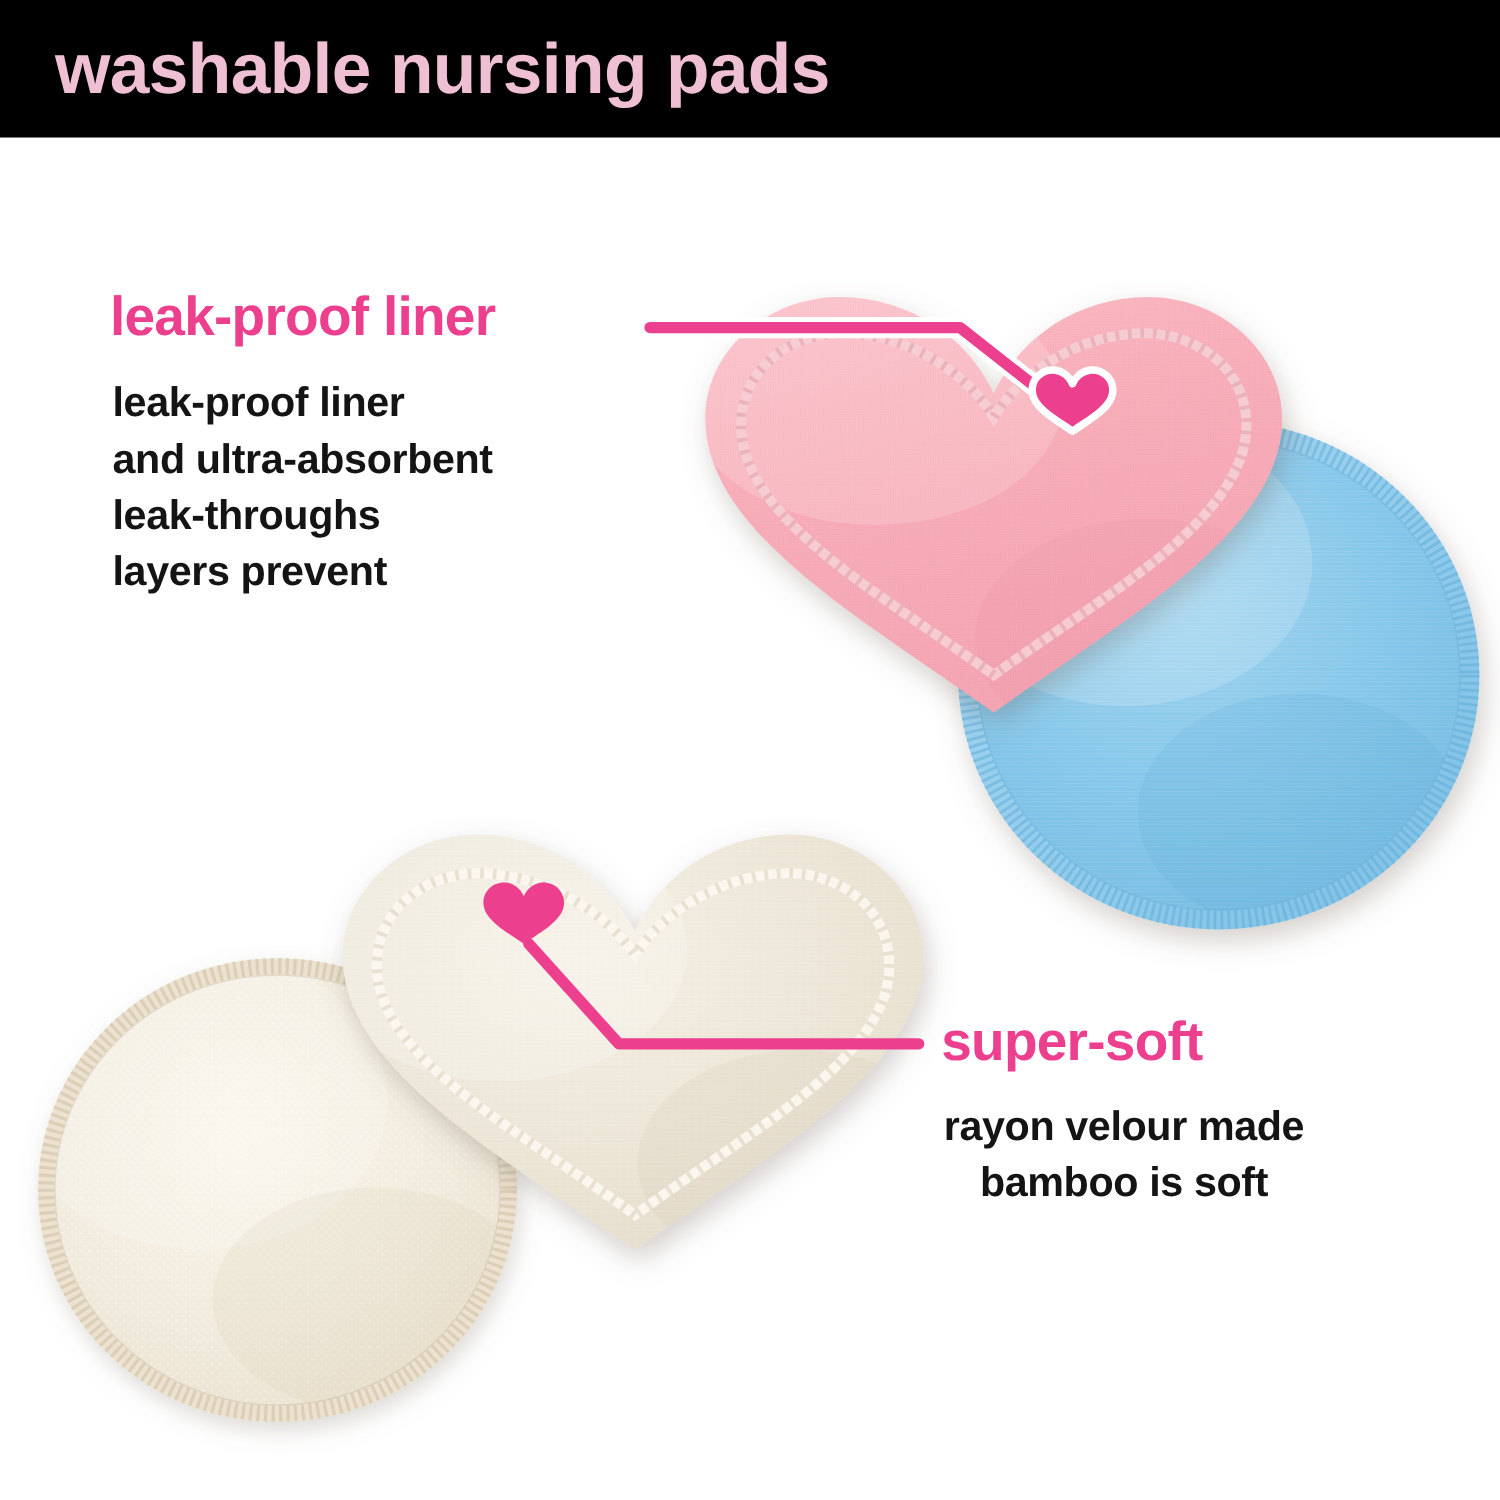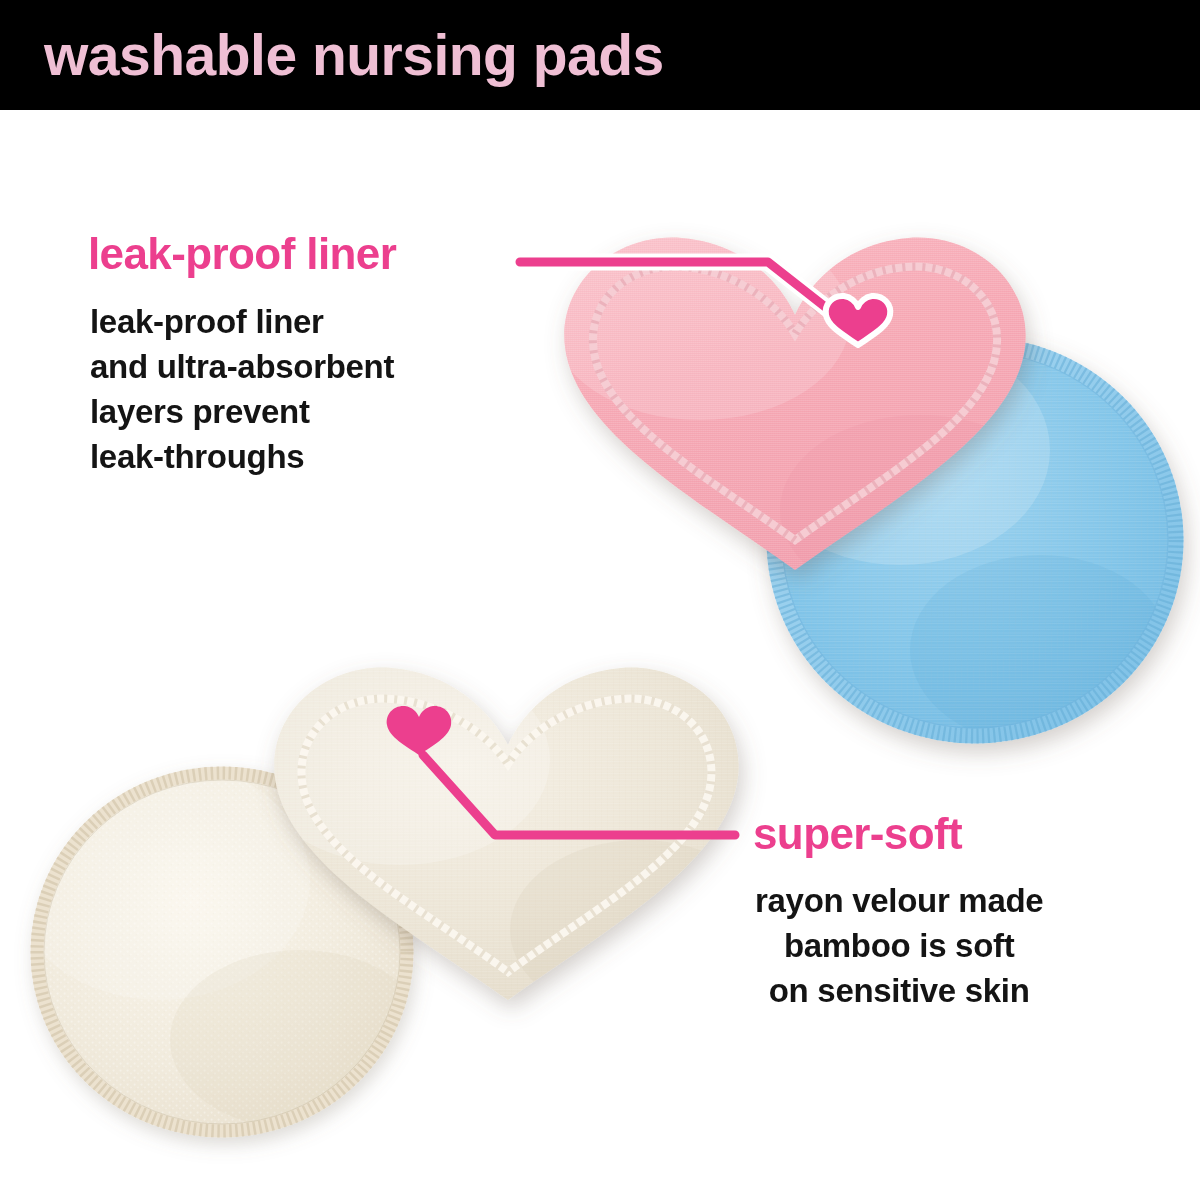--- a/index.html
+++ b/index.html
@@ -268,25 +268,24 @@
         </g>
       </g>
     </svg>
   </div>
 
   <div id="callout-leak-heading" class="callout-heading">leak-proof liner</div>
 
   <div id="callout-leak-body" class="callout-body">
     <div>leak-proof liner</div>
     <div>and ultra-absorbent</div>
+    <div>leak-throughs</div>
     <div>layers prevent</div>
-    <div>leak-throughs</div>
   </div>
 
   <div id="callout-soft-heading" class="callout-heading">super-soft</div>
 
   <div id="callout-soft-body" class="callout-body">
     <div>rayon velour made</div>
     <div>bamboo is soft</div>
-    <div>on sensitive skin</div>
   </div>
 
 </div>
 
 </body></html>

